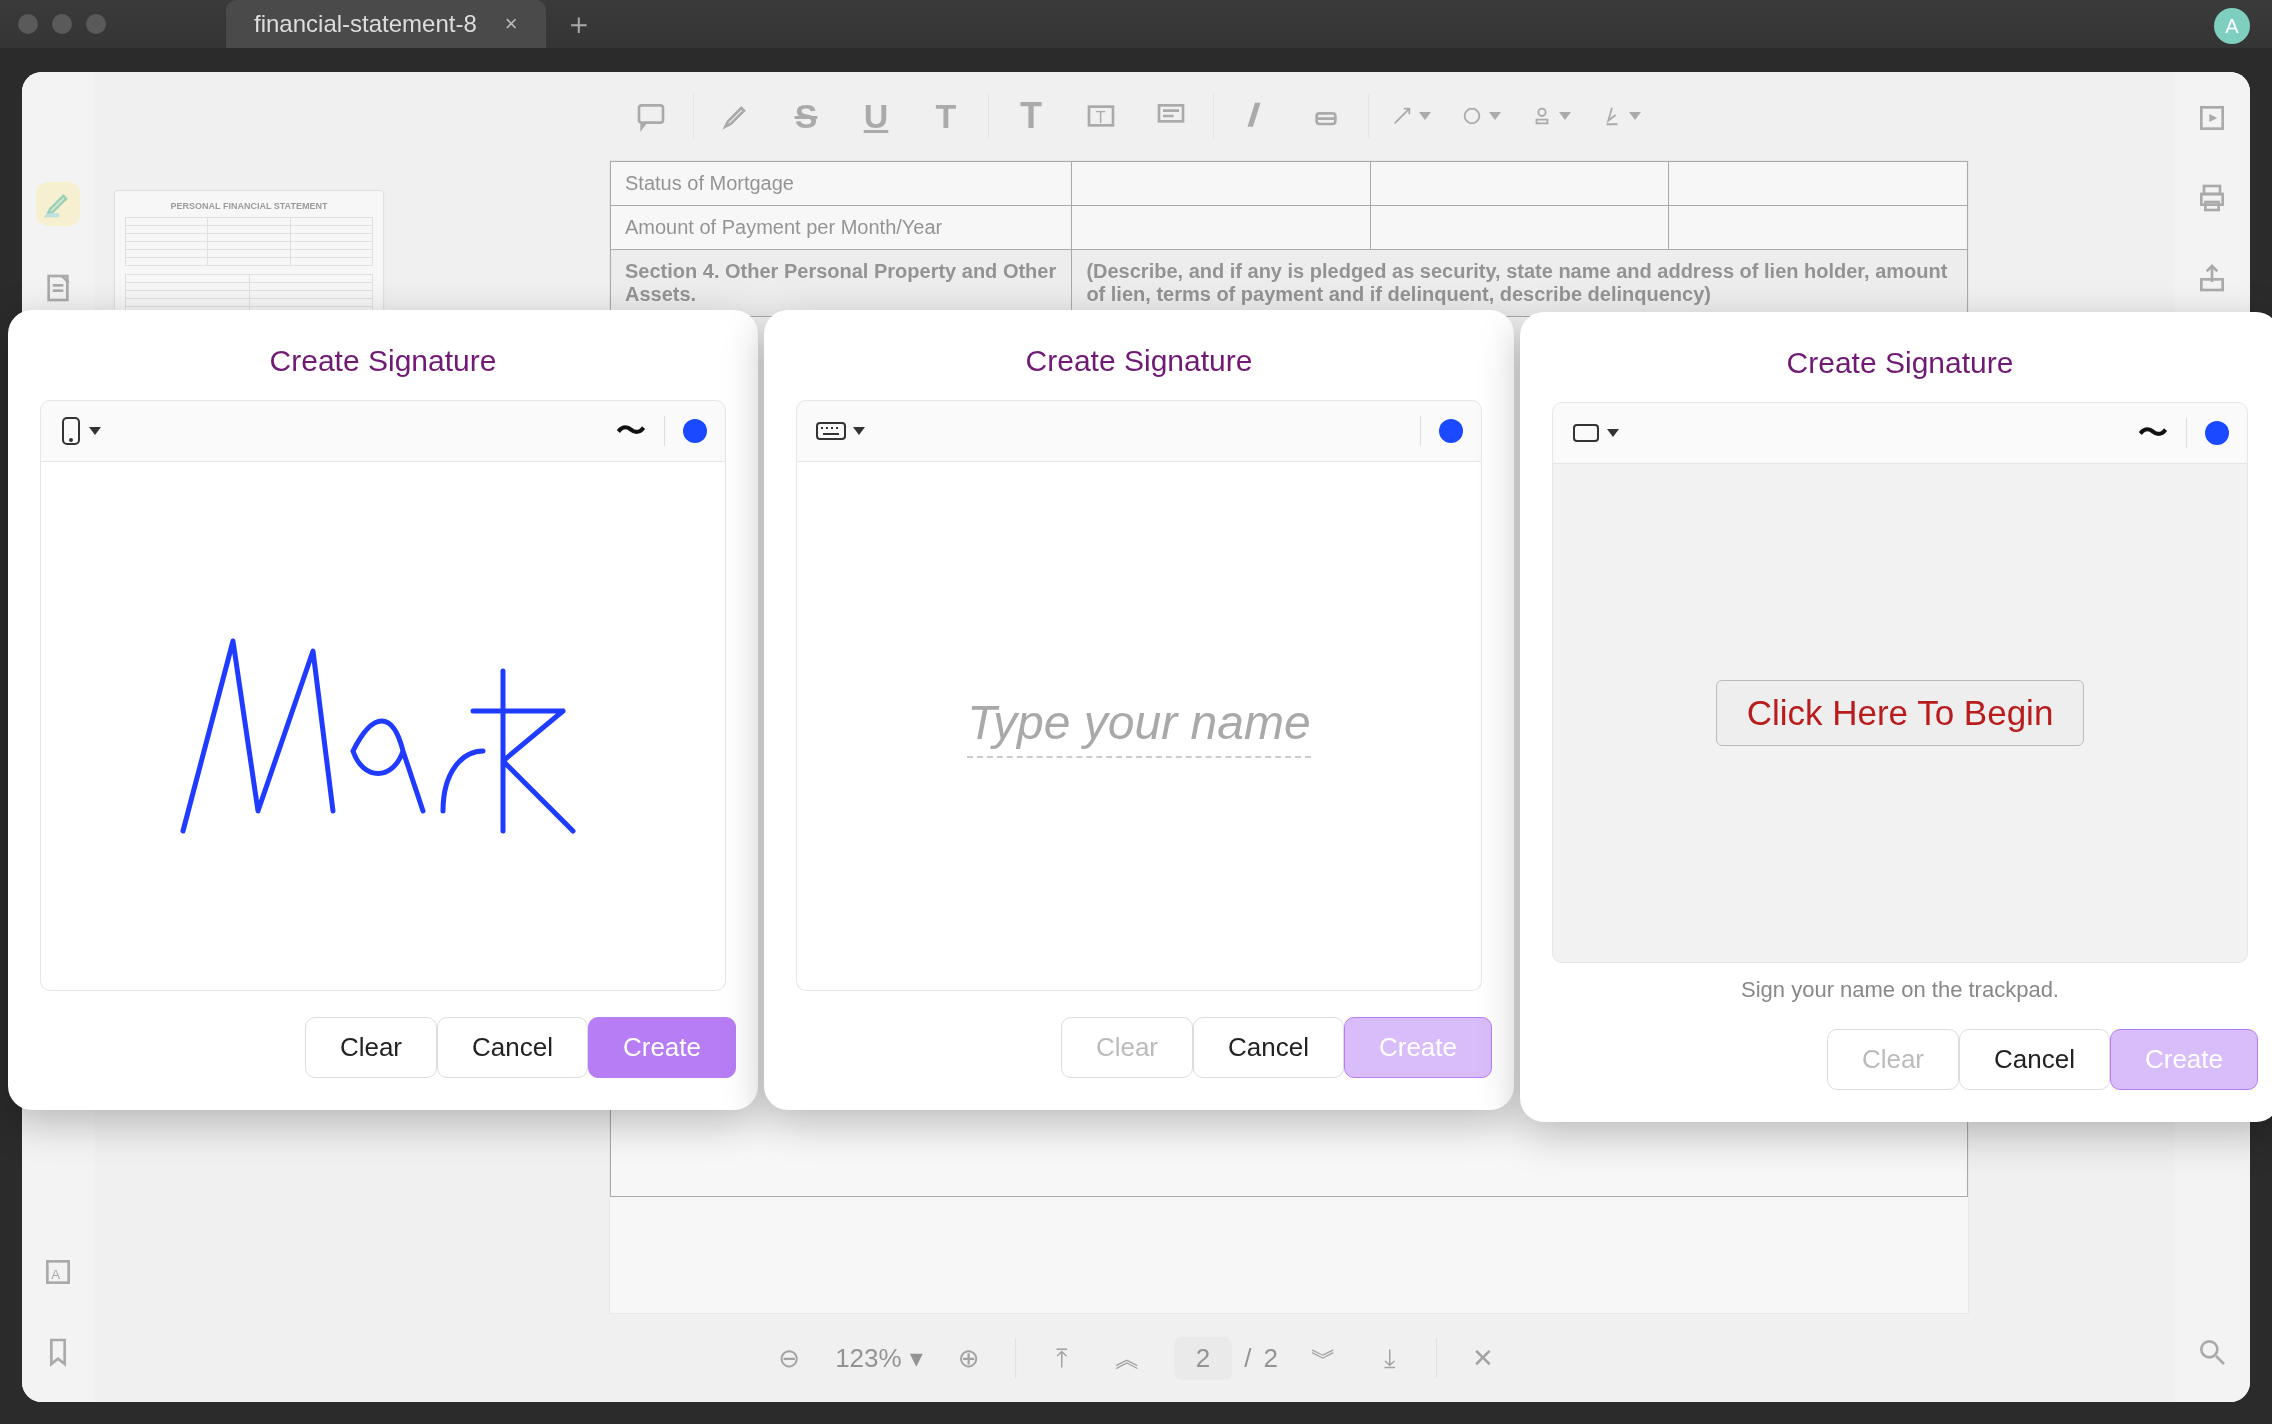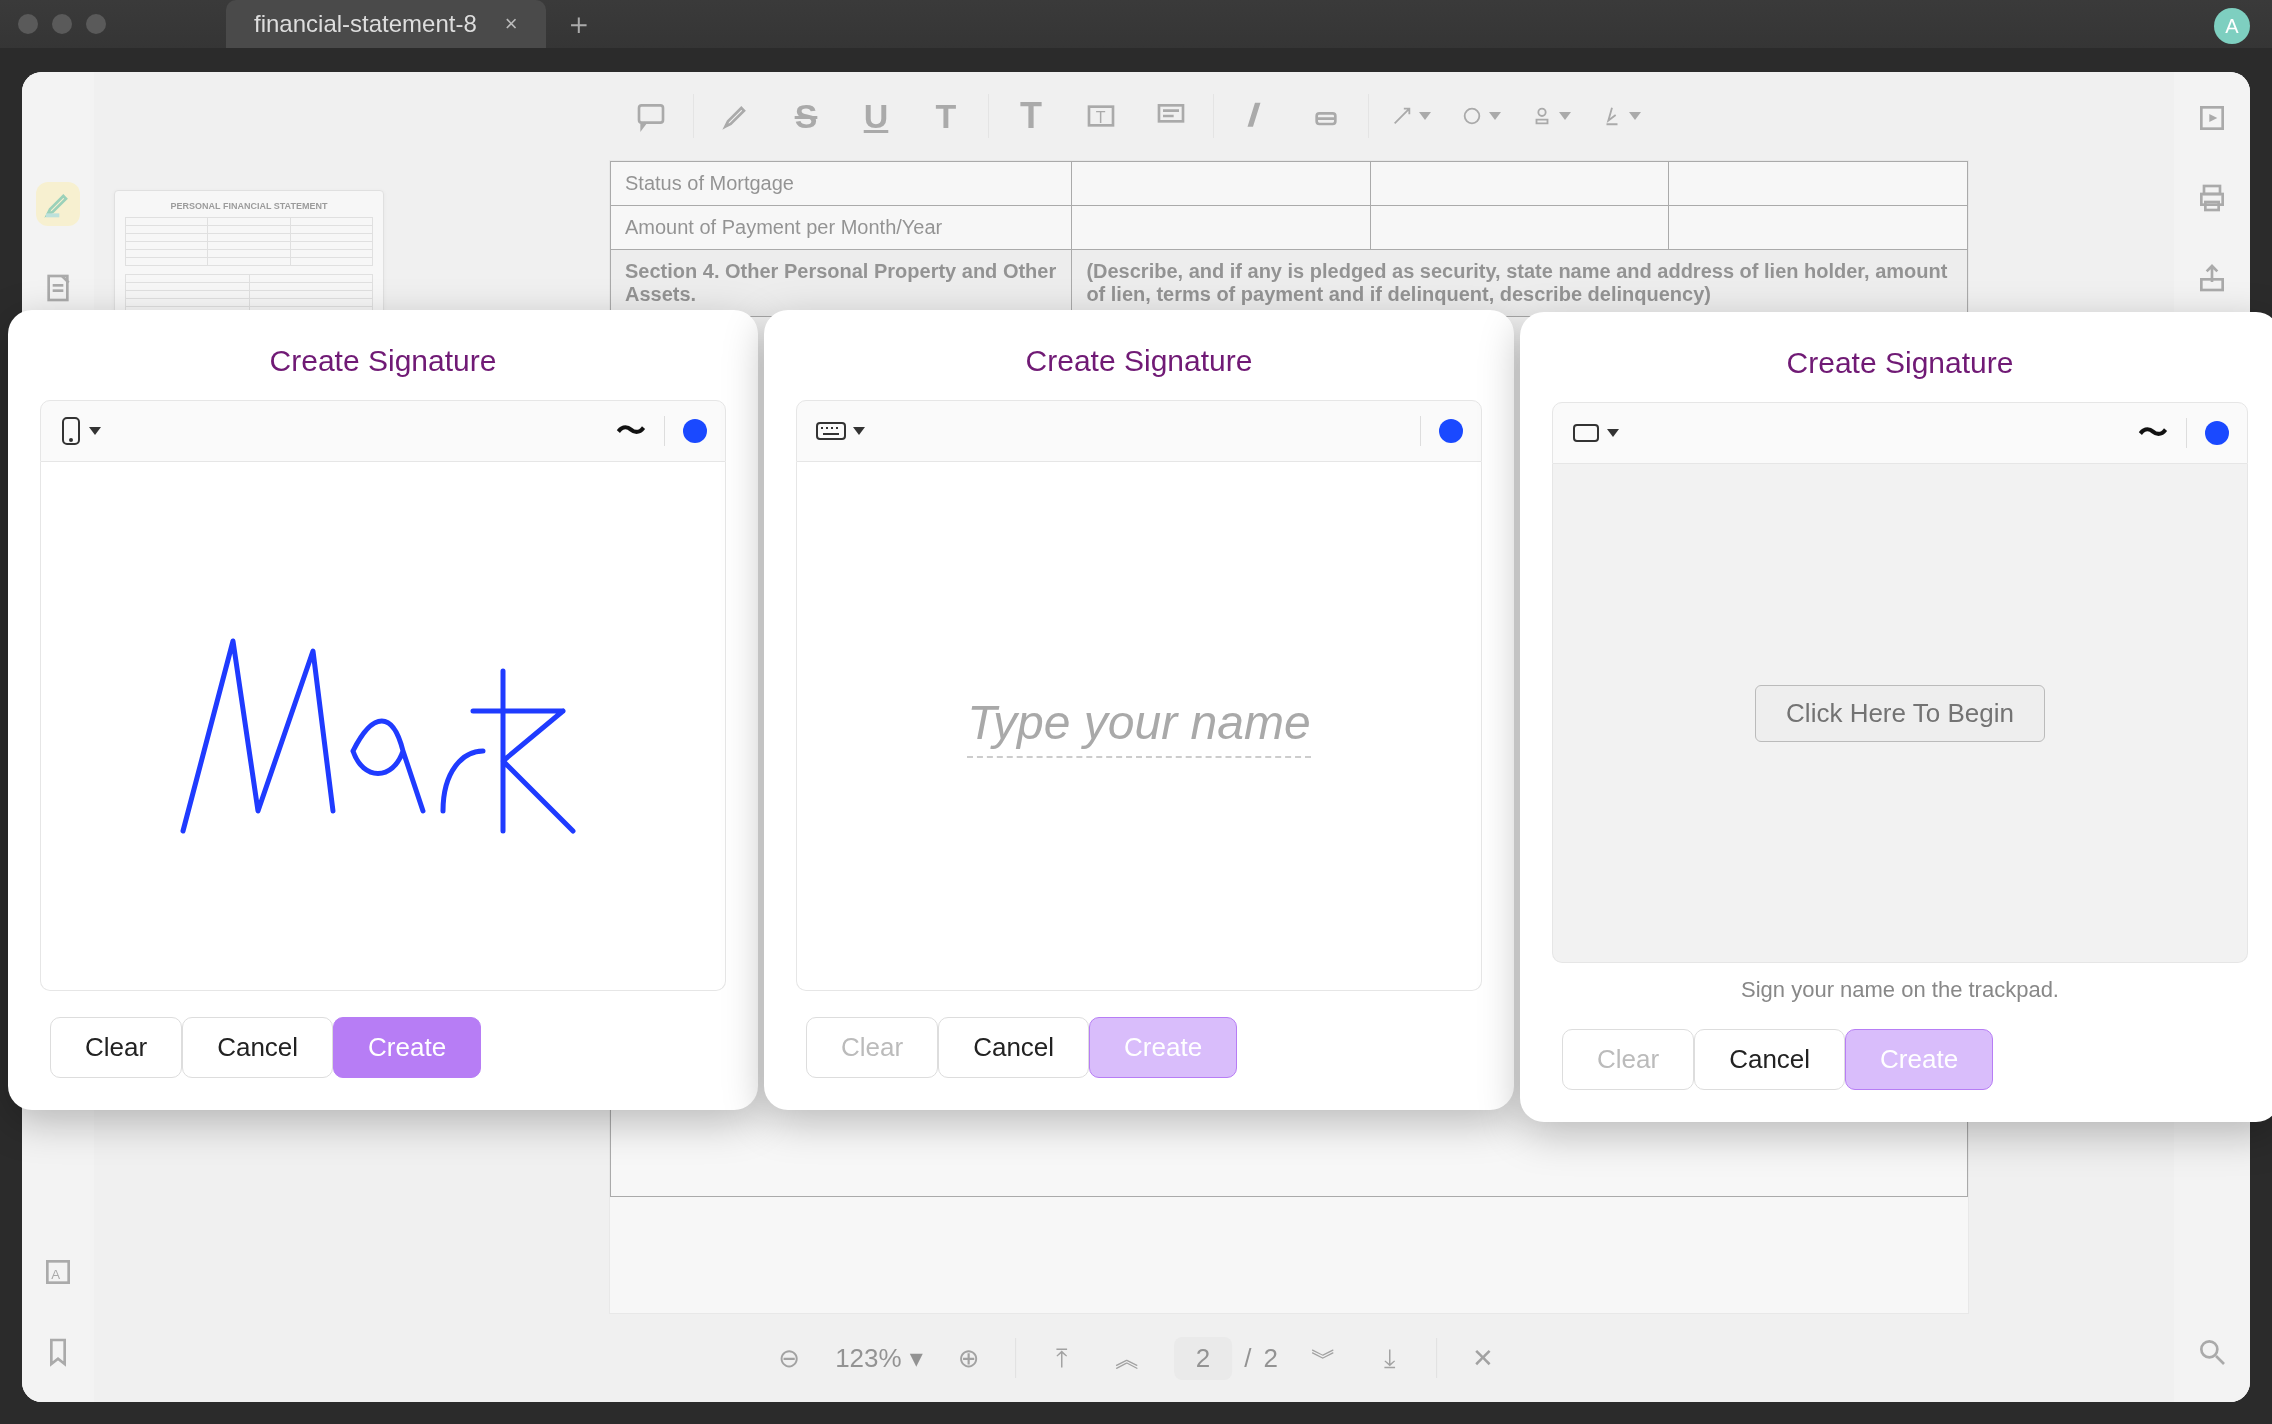--- a/index.html
+++ b/index.html
@@ -68,25 +68,25 @@
   .modal-title { text-align:center; font-size:30px; color:#701a75; padding:34px 0 22px; font-weight:500; }
   .modal-toolbar { height:62px; margin:0 32px; background:#fafafa; border:1px solid #e6e6e6; border-radius:10px 10px 0 0; display:flex; align-items:center; justify-content:space-between; padding:0 18px; }
   .mt-left, .mt-right { display:flex; align-items:center; gap:18px; }
   .mt-icon { display:flex; align-items:center; color:#333; font-size:22px; }
   .mt-dropdown::after { content:""; display:inline-block; margin-left:6px; border-left:6px solid transparent; border-right:6px solid transparent; border-top:8px solid #333; }
   .stroke-shape { font-size:30px; font-weight:700; color:#111; }
   .color-dot { width:24px; height:24px; border-radius:50%; background:#1a49ff; }
   .sep-v { width:1px; height:30px; background:#ddd; }
   .canvas { margin:0 32px; flex:1; border:1px solid #e6e6e6; border-top:none; border-radius:0 0 10px 10px; display:flex; align-items:center; justify-content:center; position:relative; background:#fff; }
   .sig-placeholder { font-size:48px; font-style:italic; color:#a9a9a9; font-family:Liberation Sans, sans-serif; border-bottom:2px dashed #ccc; padding-bottom:6px; }
-  .begin-btn { padding:12px 30px; border:1px solid #bbb; background:#eee; border-radius:6px; font-size:26px; color:#737373; }
+  .begin-btn { padding:12px 30px; border:1px solid #bbb; background:#eee; border-radius:6px; font-size:35px; color:#b91c1c; }
   .trackpad-hint { text-align:center; font-size:22px; color:#888; margin-top:14px; }
   .modal .m3-canvas-wrap { display:flex; flex-direction:column; flex:1; margin:0 32px; }
   .modal .m3-canvas { flex:1; background:#f2f2f2; border:1px solid #e6e6e6; border-top:none; border-radius:0 0 10px 10px; display:flex; align-items:center; justify-content:center; }
-  .modal-footer { display:flex; justify-content:flex-start; padding:26px 22px 32px;margin-left:20px; }
+  .modal-footer { display:flex; justify-content:flex-end; padding:26px 22px 32px;margin-left:20px; }
   .footer-right { display:flex; }
   .btn { padding:14px 34px; font-size:26px; border-radius:10px; border:1px solid #ddd; background:#fff; color:#222; }
   .btn.primary { background:#b77df5; color:#fff; border-color:#b77df5; }
   .btn.primary.disabled { background:#d9bdfb; color:#fff; }
   .btn.faded { color:#bbb; }
 
   
   .sig-svg { width:440px; height:230px; }
   .sig-svg path { stroke:#1f3bff; stroke-width:5; fill:none; stroke-linecap:round; stroke-linejoin:round; }
 

